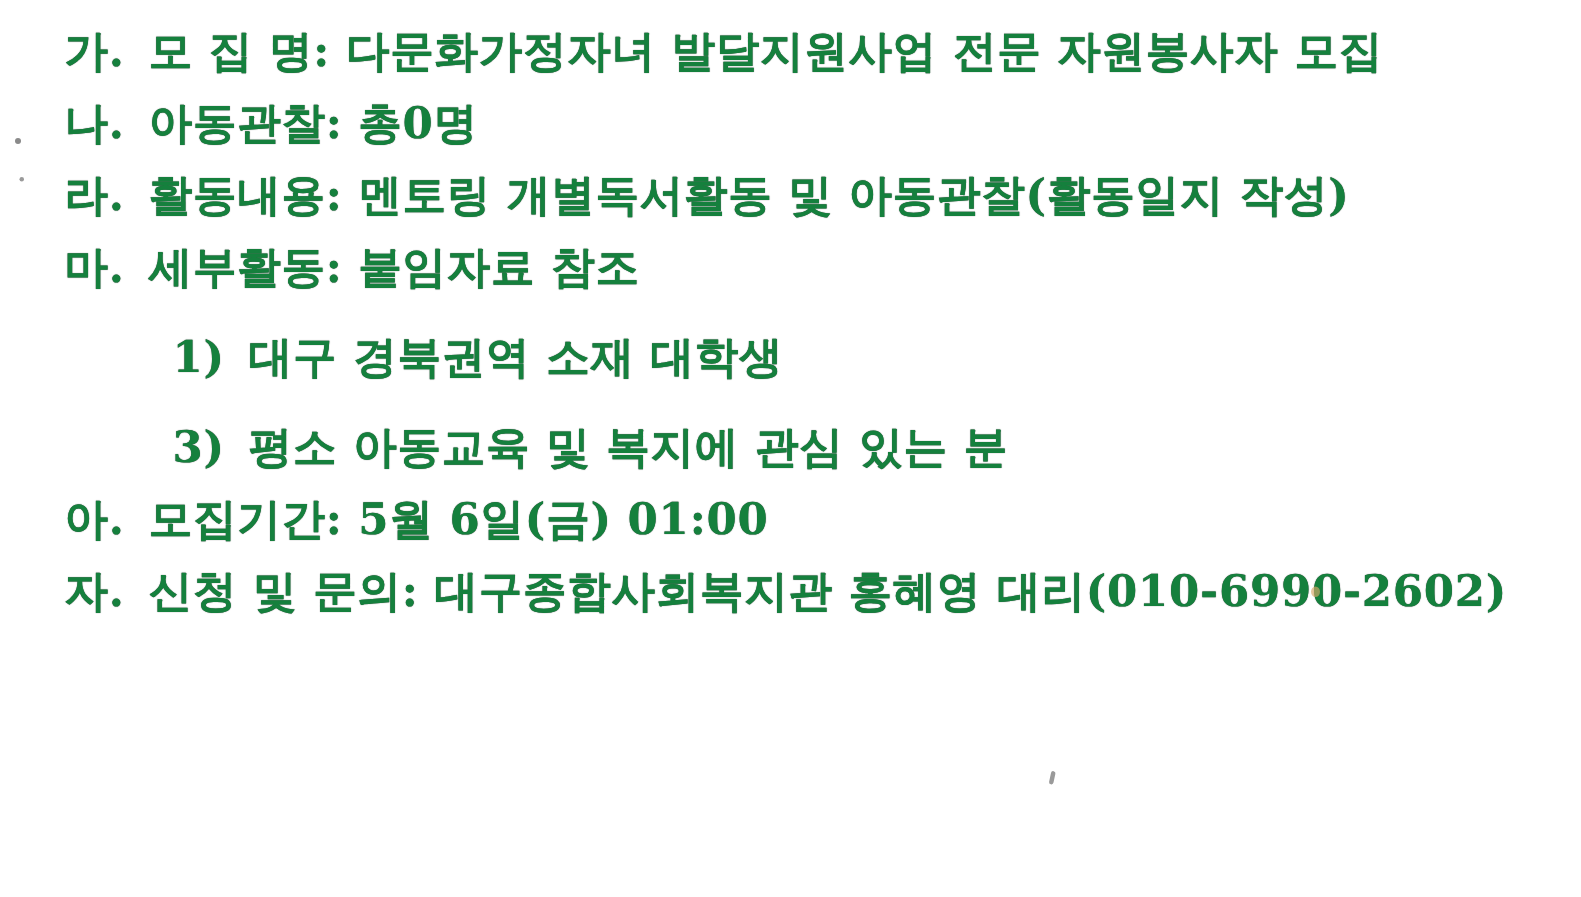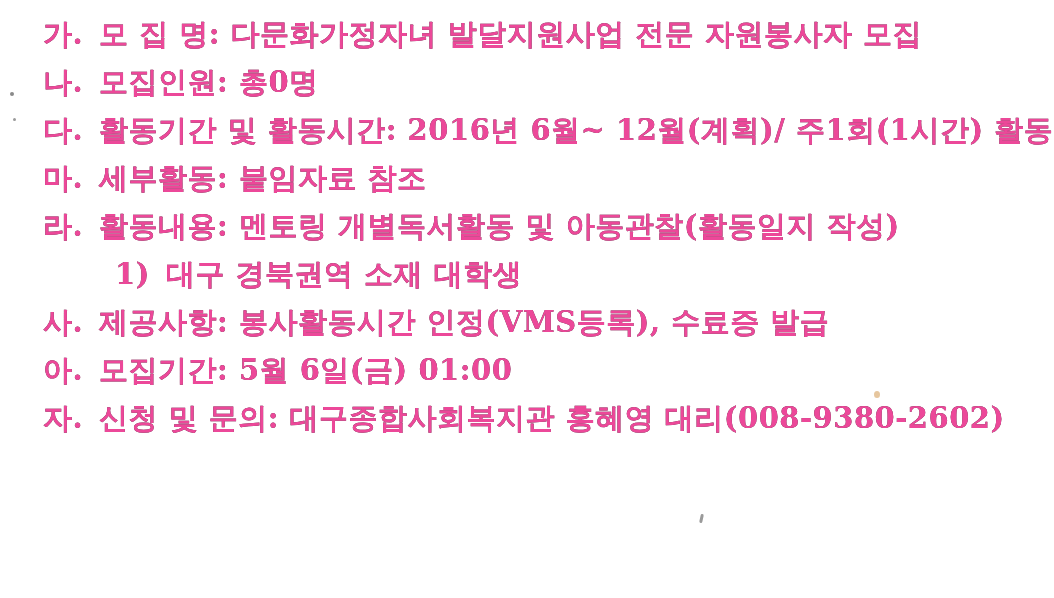--- a/index.html
+++ b/index.html
@@ -12,34 +12,35 @@
     height: 598px;
     overflow: hidden;
     position: relative;
     font-family: "DejaVu Serif", "Liberation Serif", serif;
   }
   .doc {
     position: absolute;
     top: 10px;
     left: 43px;
     right: 10px;
-    color: #ec4899;
+    color: #15803d;
   }
   .line {
     height: 48px;
     line-height: 48px;
     font-size: 29px;
     font-weight: 600;
     letter-spacing: 0.5px;
     white-space: nowrap;
     
     text-shadow: 0 0 0.6px rgba(20,20,20,0.85);
   }
   .line.indent {
     padding-left: 72px;
+    margin-top: 12px;
   }
   .line .lbl {
     display: inline-block;
     margin-right: 16px;
   }
   
   .artifact {
     position: absolute;
     border-radius: 50%;
   }
@@ -49,41 +50,38 @@
   .a4 { left: 700px; top: 514px; width: 3px; height: 9px; background: #9a9a9a; border-radius: 2px; transform: rotate(12deg); }
 </style>
 </head>
 <body>
 
 <div class="doc">
   <div class="line">
     <span class="lbl">가.</span><span>모 집 명: 다문화가정자녀 발달지원사업 전문 자원봉사자 모집</span>
   </div>
   <div class="line">
-    <span class="lbl">나.</span><span>모집인원: 총0명</span>
+    <span class="lbl">나.</span><span>아동관찰: 총0명</span>
   </div>
   <div class="line">
-    <span class="lbl">다.</span><span>활동기간 및 활동시간: 2016년 6월~ 12월(계획)/ 주1회(1시간) 활동</span>
+    <span class="lbl">라.</span><span>활동내용: 멘토링 개별독서활동 및 아동관찰(활동일지 작성)</span>
   </div>
   <div class="line">
     <span class="lbl">마.</span><span>세부활동: 붙임자료 참조</span>
   </div>
-  <div class="line">
-    <span class="lbl">라.</span><span>활동내용: 멘토링 개별독서활동 및 아동관찰(활동일지 작성)</span>
-  </div>
   <div class="line indent">
     <span class="lbl">1)</span><span>대구 경북권역 소재 대학생</span>
   </div>
-  <div class="line">
-    <span class="lbl">사.</span><span>제공사항: 봉사활동시간 인정(VMS등록), 수료증 발급</span>
+  <div class="line indent">
+    <span class="lbl">3)</span><span>평소 아동교육 및 복지에 관심 있는 분</span>
   </div>
   <div class="line">
     <span class="lbl">아.</span><span>모집기간: 5월 6일(금) 01:00</span>
   </div>
   <div class="line">
-    <span class="lbl">자.</span><span>신청 및 문의: 대구종합사회복지관 홍혜영 대리(008-9380-2602)</span>
+    <span class="lbl">자.</span><span>신청 및 문의: 대구종합사회복지관 홍혜영 대리(010-6990-2602)</span>
   </div>
 </div>
 
 <div class="artifact a1"></div>
 <div class="artifact a2"></div>
 <div class="artifact a3"></div>
 <div class="artifact a4"></div>
 
 </body></html>

